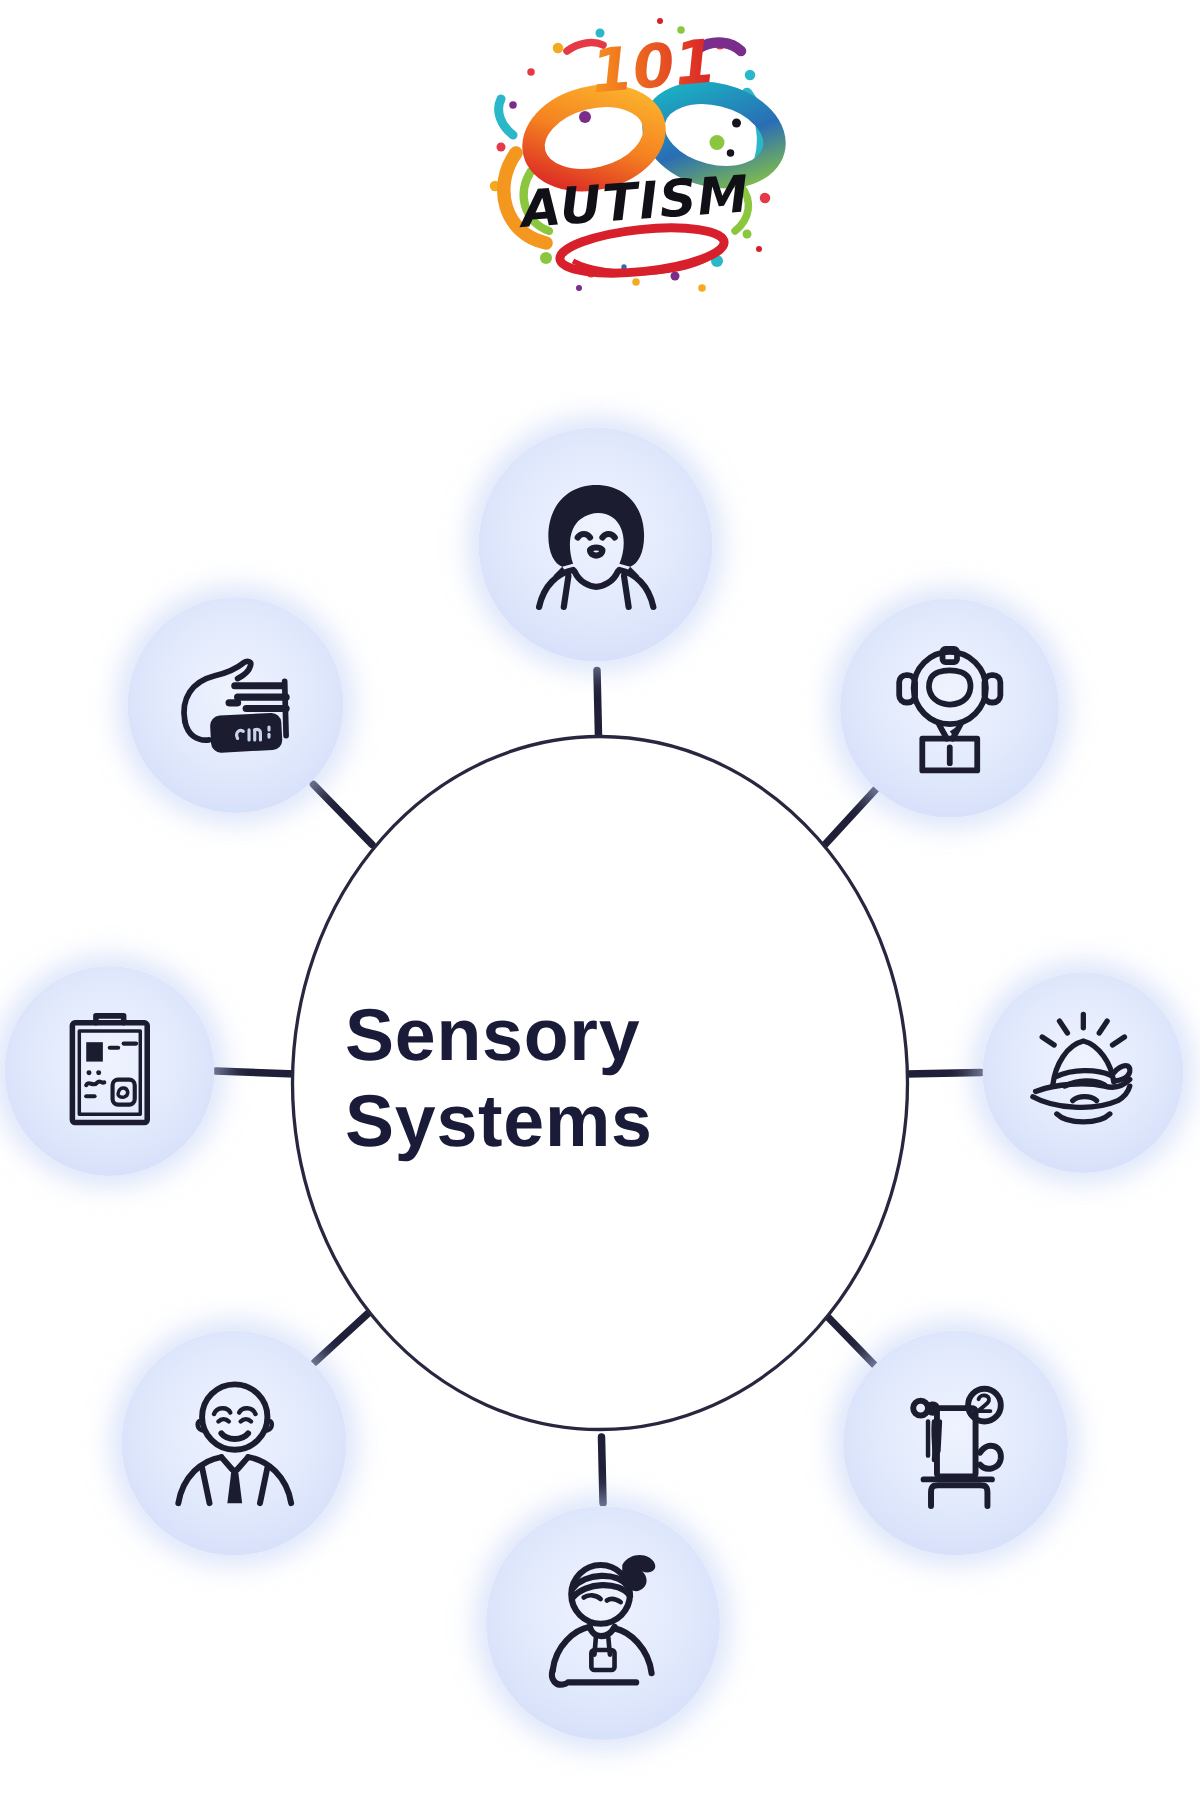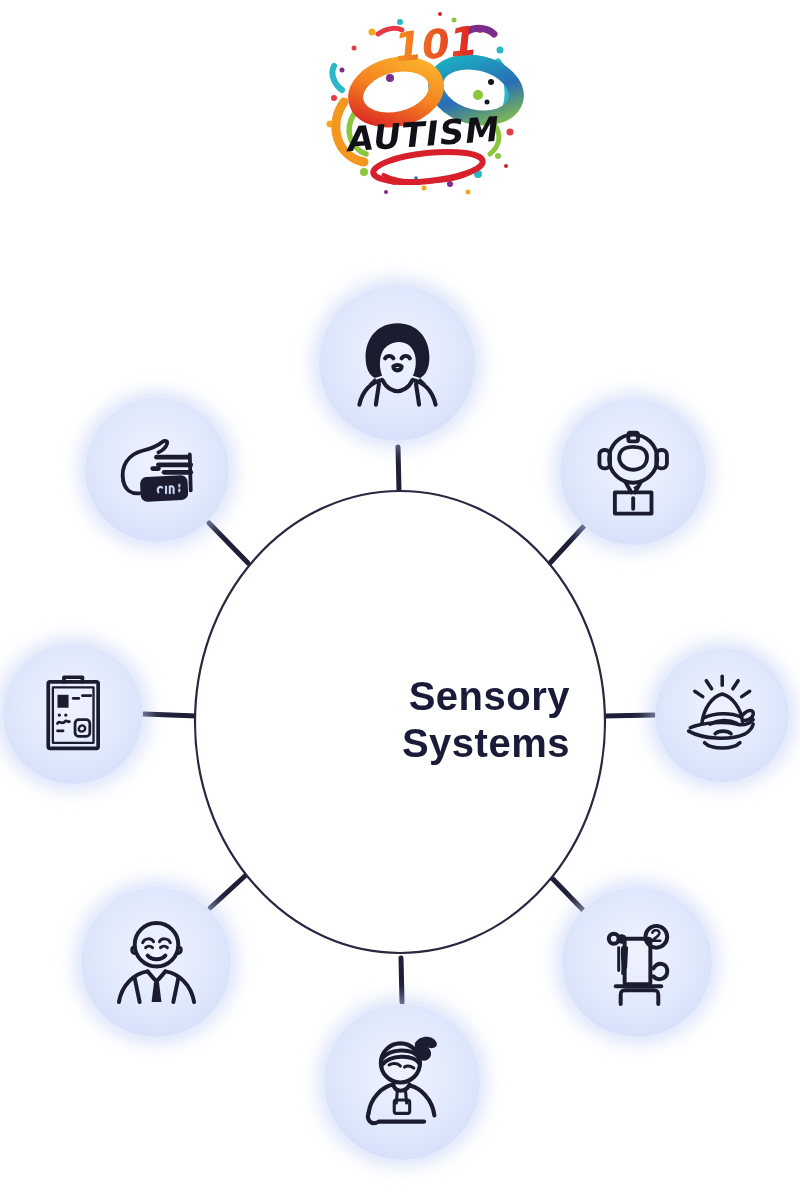--- a/index.html
+++ b/index.html
@@ -5,21 +5,21 @@
   html,body{margin:0;padding:0;}
   body{
     width:800px;height:1200px;background:#ffffff;position:relative;overflow:hidden;
     font-family:"Liberation Sans",sans-serif;
   }
   .stage{position:absolute;inset:0;}
   .logo{position:absolute;left:320px;top:6px;width:205px;height:192px;}
   .web{position:absolute;left:0;top:0;width:800px;height:1200px;}
   .center-label{
     position:absolute;left:400px;top:720px;transform:translate(-50%,-50%);
-    width:340px;text-align:right;font-weight:bold;font-size:40px;line-height:1.17;
+    width:340px;text-align:left;font-weight:bold;font-size:49px;line-height:1.17;
     color:#1a1b38;letter-spacing:.5px;
   }
   .node{
     position:absolute;border-radius:50%;
     background:radial-gradient(circle at 50% 44%, #eff3fe 0%, #e1e9fc 48%, #d5dff9 80%, #cdd9f7 100%);
     box-shadow:0 0 16px 8px rgba(197,211,245,0.55);
     display:flex;align-items:center;justify-content:center;
   }
   .node svg{width:66%;height:66%;}
   .ink{stroke:#1c1c30;stroke-width:4;fill:none;stroke-linecap:round;stroke-linejoin:round;}

